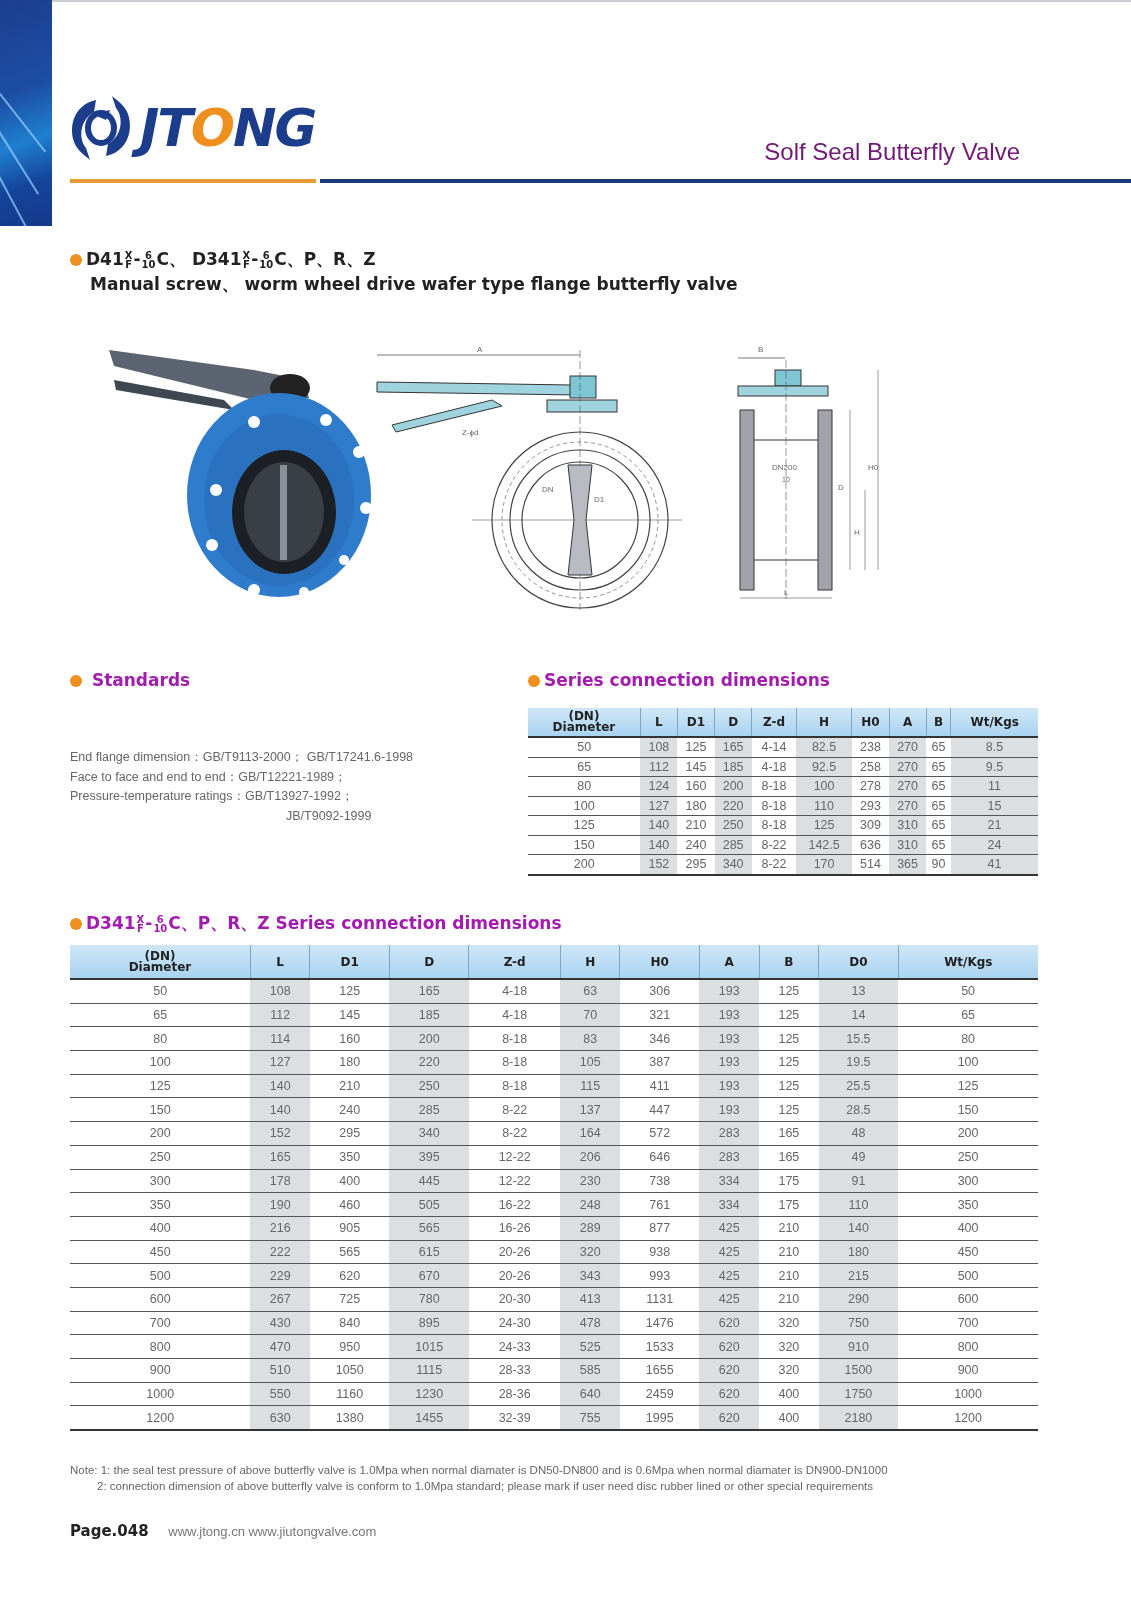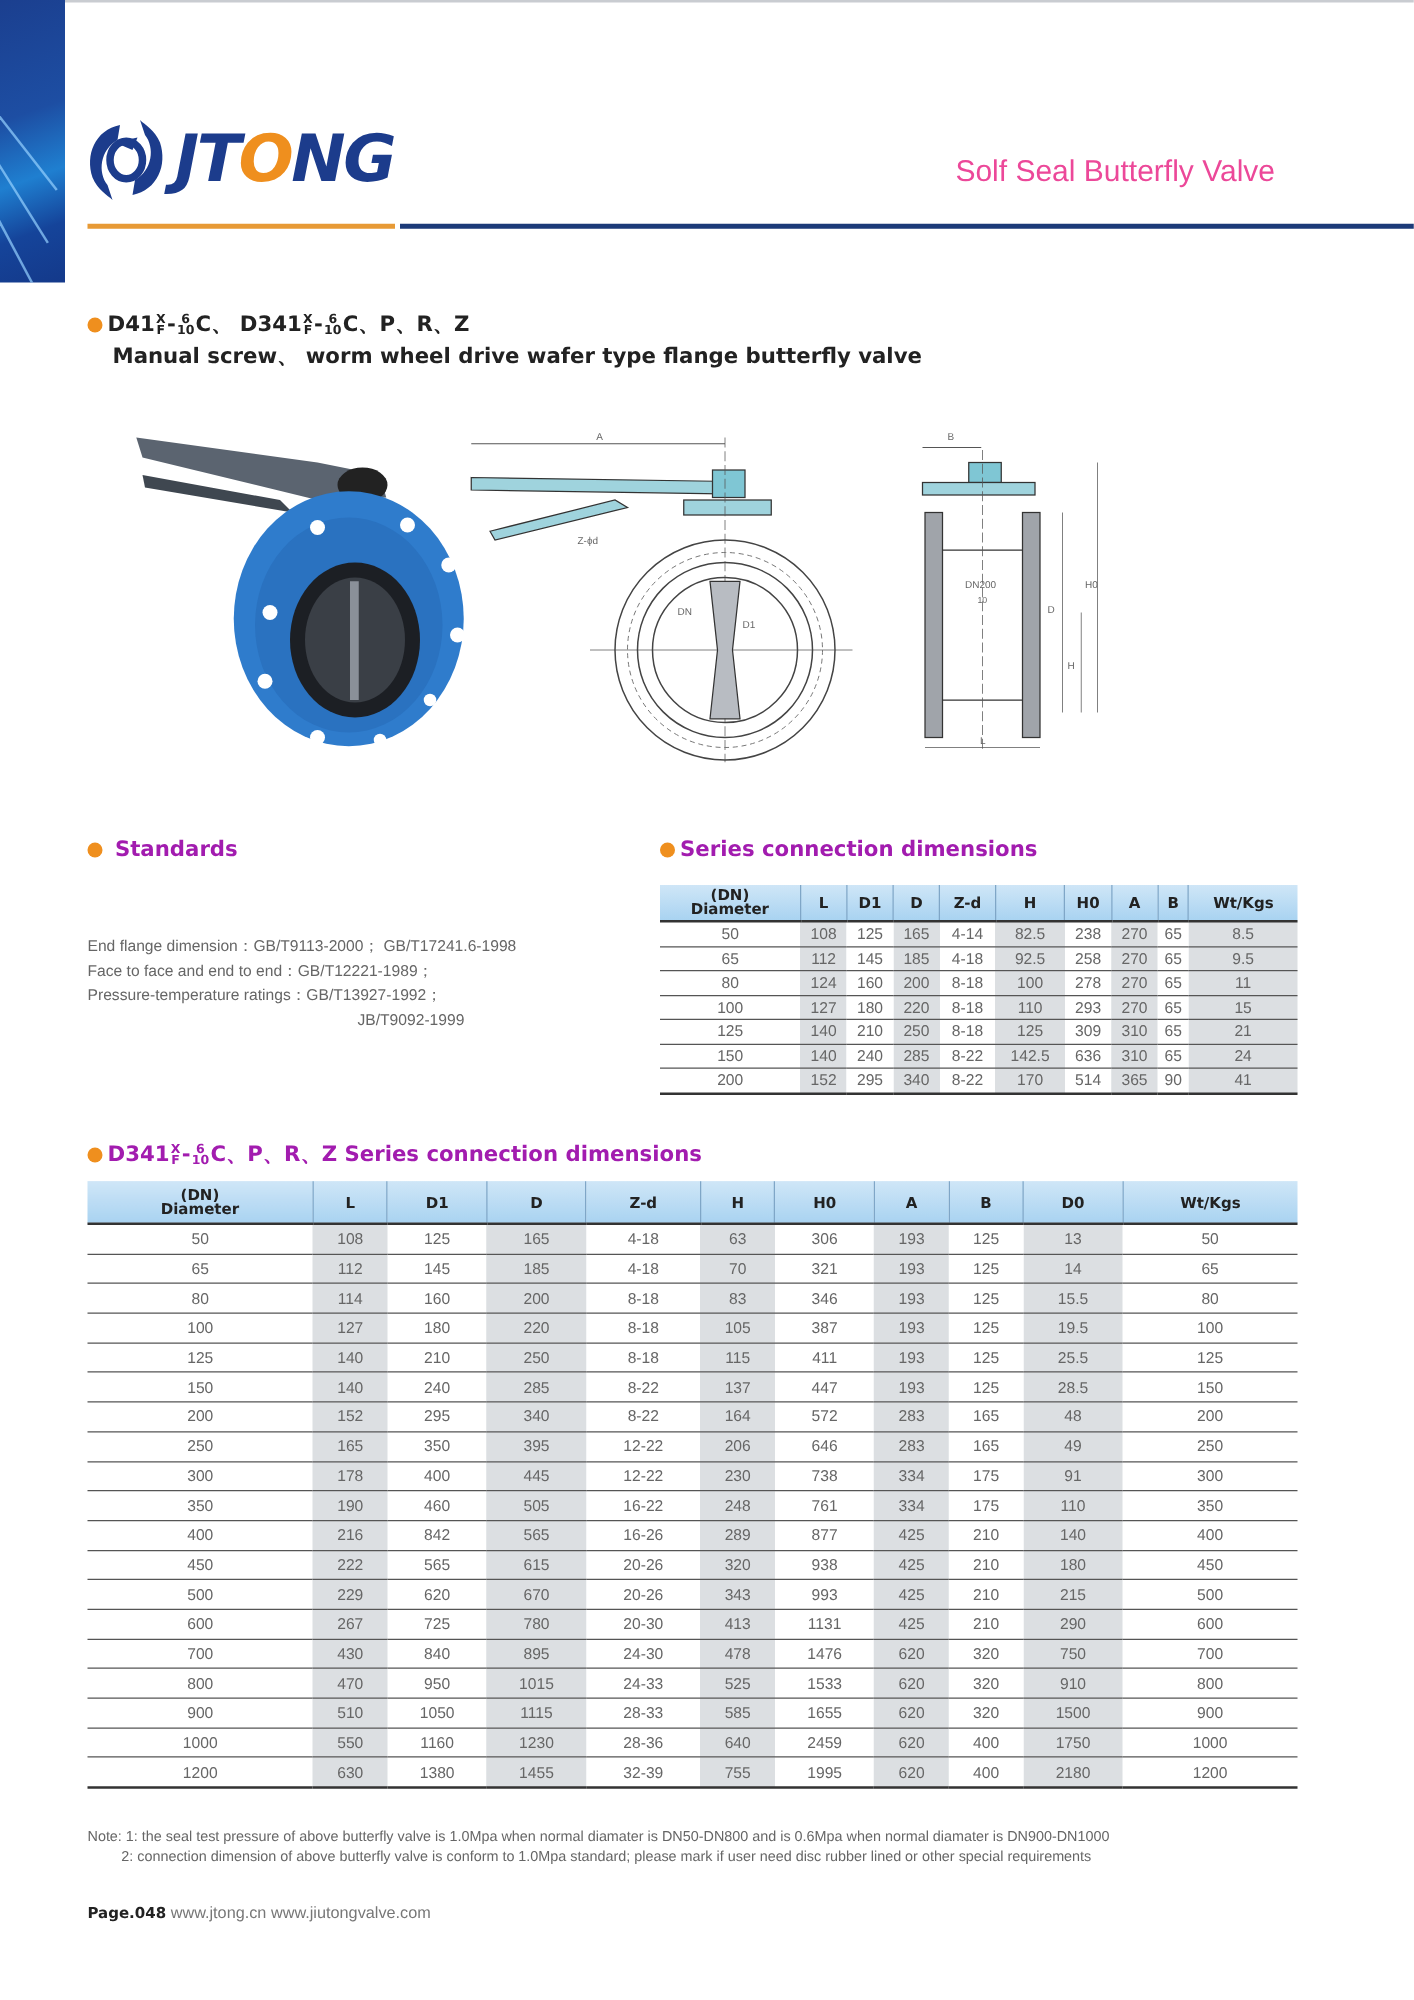--- a/index.html
+++ b/index.html
@@ -16,21 +16,21 @@
   .corner-deco .streak { position: absolute; height: 2px; background: rgba(150,210,255,0.7); transform-origin: left center; }
   .logo { position: absolute; left: 66px; top: 90px; display: flex; align-items: center; text-align: right; }
   .logo-mark { width: 70px; height: 76px; }
   .logo-text {
     font-family: "DejaVu Sans", sans-serif; font-weight: bold; font-size: 52px; letter-spacing: -2px;
     color: #1c3c8c; font-style: italic; margin-left: 4px; line-height: 1;
   }
   .logo-text .o { color: #ef8f1e; }
   .rule-orange { position: absolute; left: 70px; top: 179px; width: 246px; height: 4px; background: #e79a36; }
   .rule-blue { position: absolute; left: 320px; top: 179px; width: 811px; height: 4px; background: #1c3a78; }
-  .doc-title { position: absolute; right: 111px; top: 124px; font-size: 24px; color: #ec4899; }
+  .doc-title { position: absolute; right: 111px; top: 138px; font-size: 24px; color: #701a75; }
 
   .bullet { display: inline-block; width: 12px; height: 12px; border-radius: 50%; background: #ef8f1e; vertical-align: middle; margin-right: 4px; }
   .h-model { position: absolute; left: 70px; top: 248px; font-family: "DejaVu Sans", sans-serif; font-weight: bold; font-size: 17px; color: #222; }
   .fr { display: inline-block; vertical-align: middle; line-height: 9px; font-size: 10px; text-align: center; margin: 0 1px; }
   .fr span { display: block; }
   .h-desc { position: absolute; left: 90px; top: 273px; font-family: "DejaVu Sans", sans-serif; font-weight: bold; font-size: 17px; color: #222; }
 
   .photo { position: absolute; left: 104px; top: 340px; width: 280px; height: 270px; }
   .drawing-front { position: absolute; left: 372px; top: 340px; width: 330px; height: 270px; }
   .drawing-side { position: absolute; left: 730px; top: 340px; width: 170px; height: 270px; }
@@ -53,21 +53,21 @@
   .t1 th { height: 28px; font-size: 12px; }
   .t1 td { height: 18.5px; }
   .t2 { left: 70px; top: 945px; width: 968px; }
   .t2 th { height: 33px; font-size: 12px; }
   .t2 td { height: 22.7px; }
   .dn-head { font-size: 11px; line-height: 11px; }
 
   .notes { position: absolute; left: 70px; top: 1462px; font-size: 11.5px; color: #666; line-height: 16px; white-space: nowrap; }
   .notes .n2 { padding-left: 27px; }
   .footer { position: absolute; left: 70px; top: 1522px; font-size: 13px; color: #777; }
-  .footer .page { font-family: "DejaVu Sans", sans-serif; font-weight: bold; color: #222; font-size: 12px; margin-right: 0; }
+  .footer .page { font-family: "DejaVu Sans", sans-serif; font-weight: bold; color: #222; font-size: 15px; margin-right: 16px; }
 </style>
 </head>
 <body>
 
 <div class="top-border"></div>
 <div class="corner-deco">
   <div class="streak" style="left:-10px;top:80px;width:90px;transform:rotate(52deg);"></div>
   <div class="streak" style="left:-20px;top:100px;width:110px;transform:rotate(58deg);"></div>
   <div class="streak" style="left:-25px;top:130px;width:110px;transform:rotate(62deg);"></div>
 </div>
@@ -422,21 +422,21 @@
         <td class="shade">248</td>
         <td>761</td>
         <td class="shade">334</td>
         <td>175</td>
         <td class="shade">110</td>
         <td>350</td>
       </tr>
       <tr>
         <td>400</td>
         <td class="shade">216</td>
-        <td>842</td>
+        <td>905</td>
         <td class="shade">565</td>
         <td>16-26</td>
         <td class="shade">289</td>
         <td>877</td>
         <td class="shade">425</td>
         <td>210</td>
         <td class="shade">140</td>
         <td>400</td>
       </tr>
       <tr>

